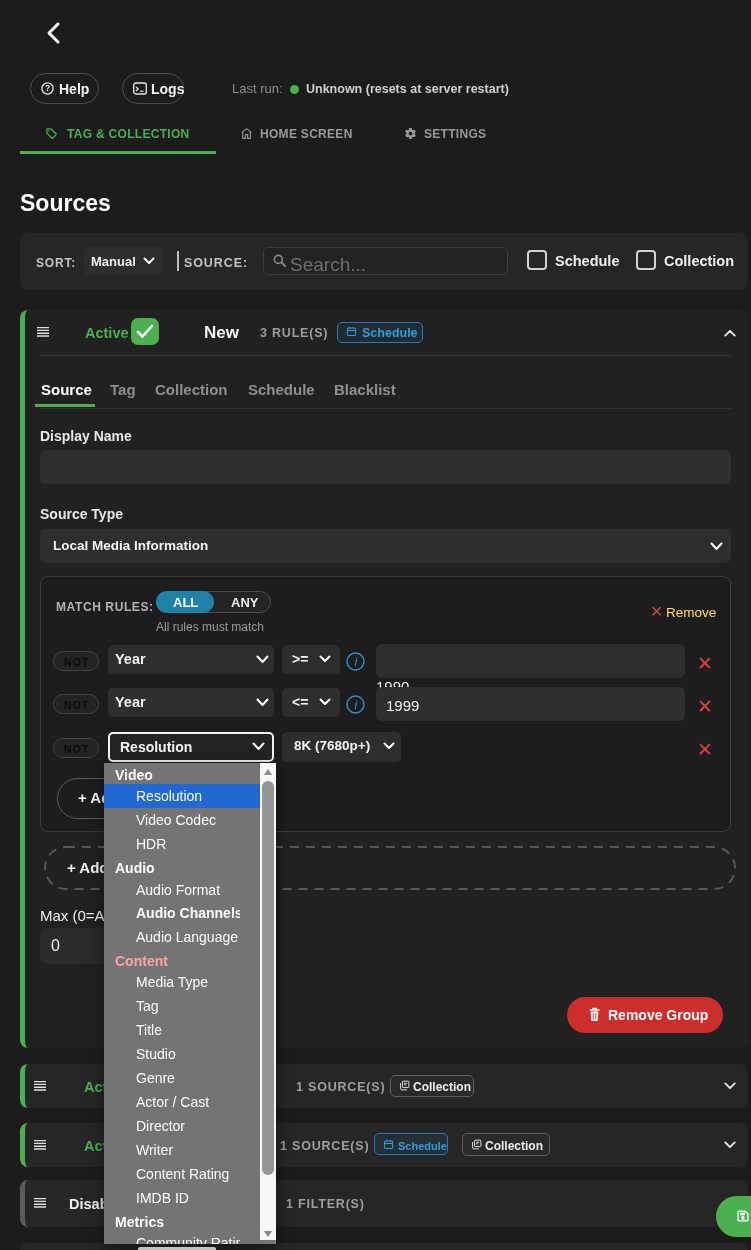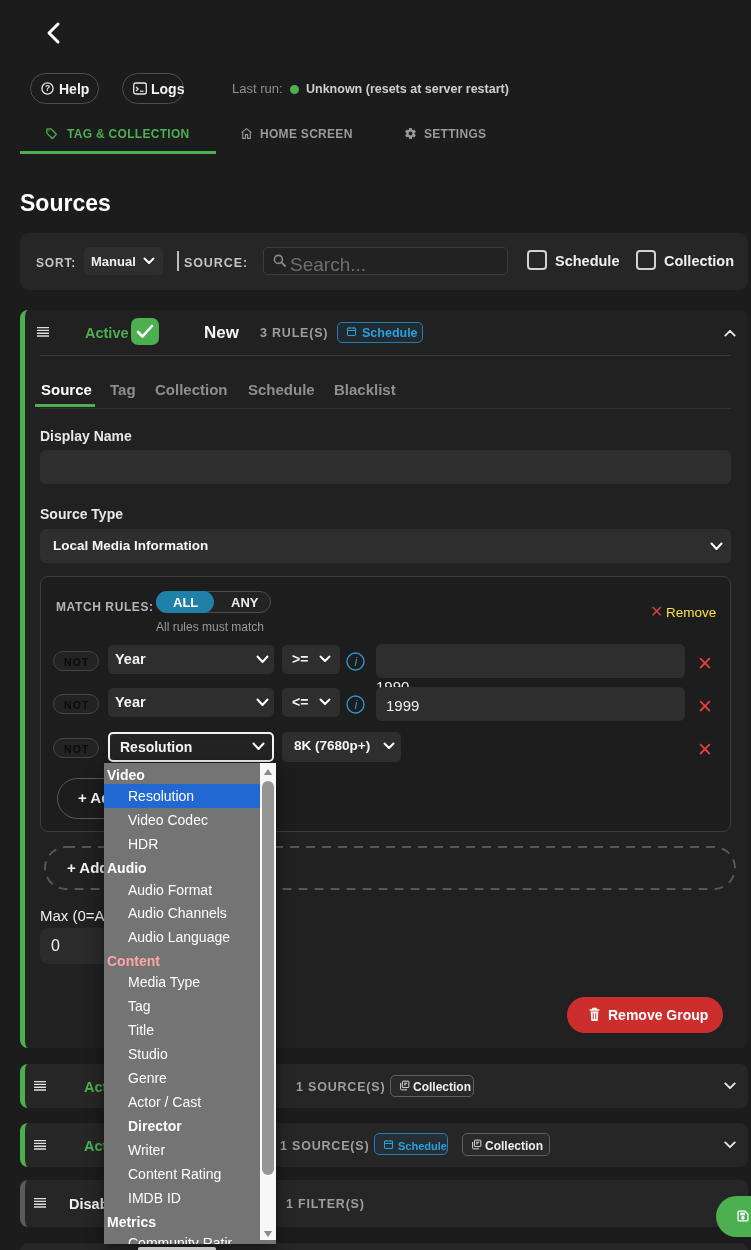--- a/index.html
+++ b/index.html
@@ -262,37 +262,37 @@
     <path d="M5 3.5 H15.3 L20.5 8.7 V19 A1.5 1.5 0 0 1 19 20.5 H5 A1.5 1.5 0 0 1 3.5 19 V5 A1.5 1.5 0 0 1 5 3.5 Z" fill="none" stroke="#fff" stroke-width="2.2"></path>
     <rect x="7.2" y="6.3" width="8.2" height="4.6" fill="#fff"></rect>
     <circle cx="11.8" cy="15.3" r="3.1" fill="#fff"></circle>
   </svg>
 
   <div id="dd" class="abs" style="left:104px;top:763px;width:172px;height:481px;background:#747474;box-shadow:0 4px 14px rgba(0,0,0,0.5);"></div>
   <div class="abs" style="left:260px;top:763px;width:16px;height:477px;background:#f7f7f7;"></div>
 
   <div class="abs" style="left:104px;top:784px;width:156px;height:24px;background:#2268d2;"></div>
 
-  <div id="ddtext" class="abs" style="left:96px;top:763px;width:136px;height:481px;overflow:hidden;">
+  <div id="ddtext" class="abs" style="left:104px;top:763px;width:136px;height:481px;overflow:hidden;">
     <div class="abs" style="left:11px;top:4px;font-size:14px;font-weight:bold;color:#fdfdfd;white-space:nowrap;">Video</div>
     <div class="abs" style="left:32px;top:25px;font-size:14px;font-weight:normal;color:#fdfdfd;white-space:nowrap;">Resolution</div>
     <div class="abs" style="left:32px;top:49px;font-size:14px;font-weight:normal;color:#fdfdfd;white-space:nowrap;">Video Codec</div>
     <div class="abs" style="left:32px;top:73px;font-size:14px;font-weight:normal;color:#fdfdfd;white-space:nowrap;">HDR</div>
     <div class="abs" style="left:11px;top:97px;font-size:14px;font-weight:bold;color:#fdfdfd;white-space:nowrap;">Audio</div>
     <div class="abs" style="left:32px;top:119px;font-size:14px;font-weight:normal;color:#fdfdfd;white-space:nowrap;">Audio Format</div>
-    <div class="abs" style="left:32px;top:142px;font-size:14px;font-weight:normal;color:#fdfdfd;white-space:nowrap;">Audio Channels</div>
+    <div class="abs" style="left:32px;top:142px;font-size:14px;font-weight:bold;color:#fdfdfd;white-space:nowrap;">Audio Channels</div>
     <div class="abs" style="left:32px;top:166px;font-size:14px;font-weight:normal;color:#fdfdfd;white-space:nowrap;">Audio Language</div>
     <div class="abs" style="left:11px;top:190px;font-size:14px;font-weight:bold;color:#fca5a5;white-space:nowrap;">Content</div>
     <div class="abs" style="left:32px;top:211px;font-size:14px;font-weight:normal;color:#fdfdfd;white-space:nowrap;">Media Type</div>
     <div class="abs" style="left:32px;top:235px;font-size:14px;font-weight:normal;color:#fdfdfd;white-space:nowrap;">Tag</div>
     <div class="abs" style="left:32px;top:259px;font-size:14px;font-weight:normal;color:#fdfdfd;white-space:nowrap;">Title</div>
     <div class="abs" style="left:32px;top:283px;font-size:14px;font-weight:normal;color:#fdfdfd;white-space:nowrap;">Studio</div>
     <div class="abs" style="left:32px;top:307px;font-size:14px;font-weight:normal;color:#fdfdfd;white-space:nowrap;">Genre</div>
     <div class="abs" style="left:32px;top:331px;font-size:14px;font-weight:normal;color:#fdfdfd;white-space:nowrap;">Actor / Cast</div>
-    <div class="abs" style="left:32px;top:355px;font-size:14px;font-weight:bold;color:#fdfdfd;white-space:nowrap;">Director</div>
+    <div class="abs" style="left:32px;top:355px;font-size:14px;font-weight:normal;color:#fdfdfd;white-space:nowrap;">Director</div>
     <div class="abs" style="left:32px;top:379px;font-size:14px;font-weight:normal;color:#fdfdfd;white-space:nowrap;">Writer</div>
     <div class="abs" style="left:32px;top:403px;font-size:14px;font-weight:normal;color:#fdfdfd;white-space:nowrap;">Content Rating</div>
     <div class="abs" style="left:32px;top:427px;font-size:14px;font-weight:normal;color:#fdfdfd;white-space:nowrap;">IMDB ID</div>
     <div class="abs" style="left:11px;top:451px;font-size:14px;font-weight:bold;color:#fdfdfd;white-space:nowrap;">Metrics</div>
     <div class="abs" style="left:32px;top:472px;font-size:14px;font-weight:normal;color:#fdfdfd;white-space:nowrap;">Community Rating</div>
   </div>
 
   <svg class="abs" style="left:263px;top:768px;" width="10" height="8" viewBox="0 0 12 9">
       <path d="M6 1 L11 8 L1 8 Z" fill="#8a8a8a"></path>
     </svg>

